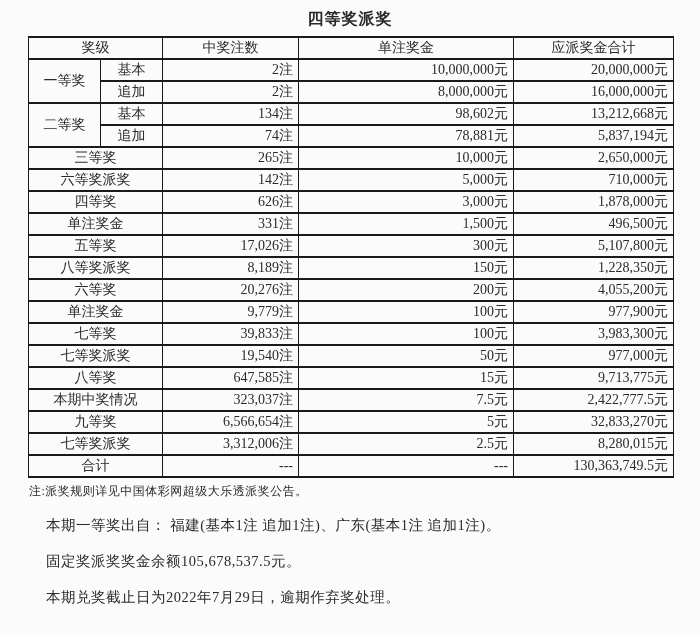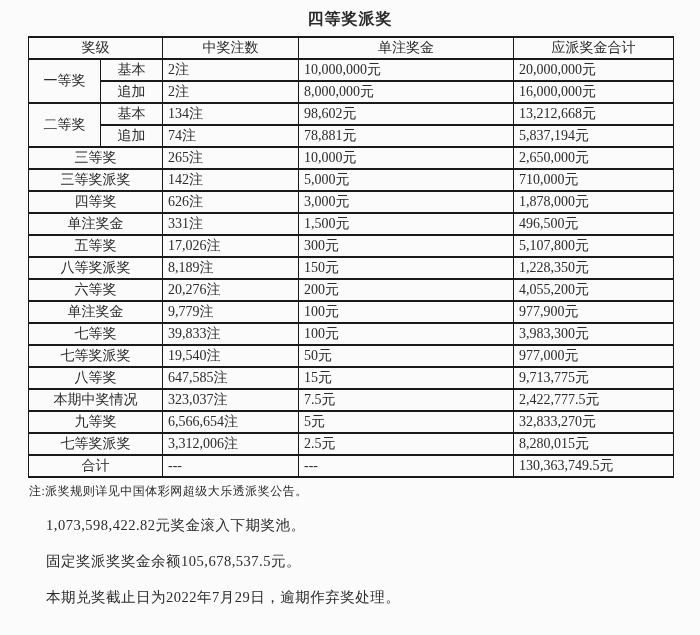--- a/index.html
+++ b/index.html
@@ -41,21 +41,21 @@
     border-bottom: 2px solid #1a1a1a;
     font-size: 14px;
     font-weight: normal;
     height: 18px;
     line-height: 18px;
     padding: 1px 5px;
     white-space: nowrap;
     overflow: hidden;
   }
   .prize-table .c { text-align: center; }
-  .prize-table .r { text-align: left; }
+  .prize-table .r { text-align: right; }
   .note-line {
     margin: 5px 0 0 29px;
     font-size: 12px;
     letter-spacing: 0.5px;
   }
   .footer-block {
     margin: 14px 0 0 46px;
   }
   .footer-block p {
     margin: 0 0 14px 0;
@@ -112,21 +112,21 @@
         <td class="r">78,881元</td>
         <td class="r">5,837,194元</td>
       </tr>
       <tr>
         <td class="c" colspan="2">三等奖</td>
         <td class="r">265注</td>
         <td class="r">10,000元</td>
         <td class="r">2,650,000元</td>
       </tr>
       <tr>
-        <td class="c" colspan="2">三等奖派奖</td>
+        <td class="c" colspan="2">六等奖派奖</td>
         <td class="r">142注</td>
         <td class="r">5,000元</td>
         <td class="r">710,000元</td>
       </tr>
       <tr>
         <td class="c" colspan="2">四等奖</td>
         <td class="r">626注</td>
         <td class="r">3,000元</td>
         <td class="r">1,878,000元</td>
       </tr>
@@ -201,16 +201,16 @@
         <td class="r">---</td>
         <td class="r">---</td>
         <td class="r">130,363,749.5元</td>
       </tr>
     </tbody>
 </table>
 
 <div class="note-line">注:派奖规则详见中国体彩网超级大乐透派奖公告。</div>
 
 <div class="footer-block">
-  <p>1,073,598,422.82元奖金滚入下期奖池。</p>
+  <p>本期一等奖出自： 福建(基本1注  追加1注)、广东(基本1注  追加1注)。</p>
   <p>固定奖派奖奖金余额105,678,537.5元。</p>
   <p>本期兑奖截止日为2022年7月29日，逾期作弃奖处理。</p>
 </div>
 
 </body></html>

